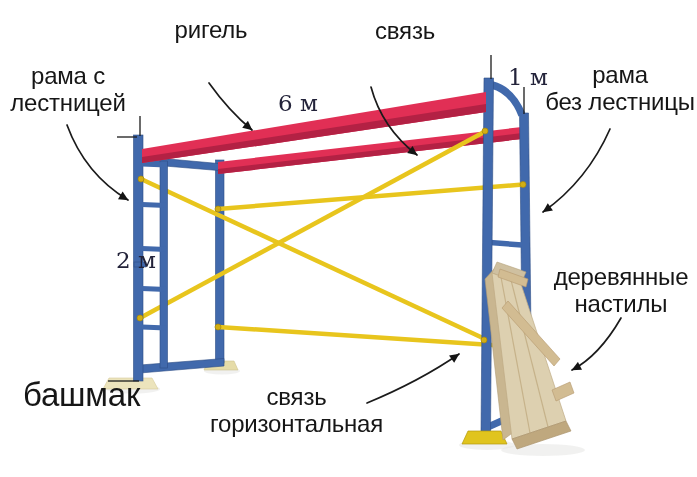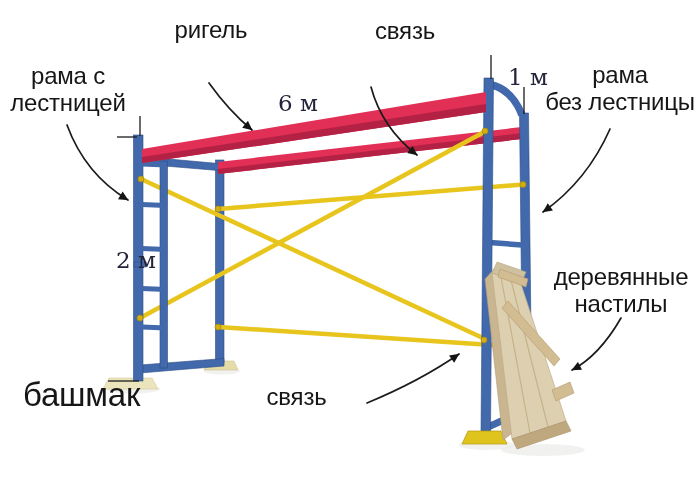--- a/index.html
+++ b/index.html
@@ -159,19 +159,20 @@
     <div>деревянные</div>
     <div>настилы</div>
   </div>
 
   <div class="callout left-align" style="left:16px;top:376px;font-size:33px;margin-left:7px;">
     <div>башмак</div>
   </div>
 
   <div class="callout" style="left:194px;top:383px;width:205px;">
     <div>связь</div>
+    <div>горизонтальная</div>
   </div>
 
   <div class="dim" style="left:278px;top:90px;">6 м</div>
   <div class="dim" style="left:508px;top:64px;">1 м</div>
   <div class="dim" style="left:116px;top:247px;">2 м</div>
 
 </div>
 
 </body></html>

